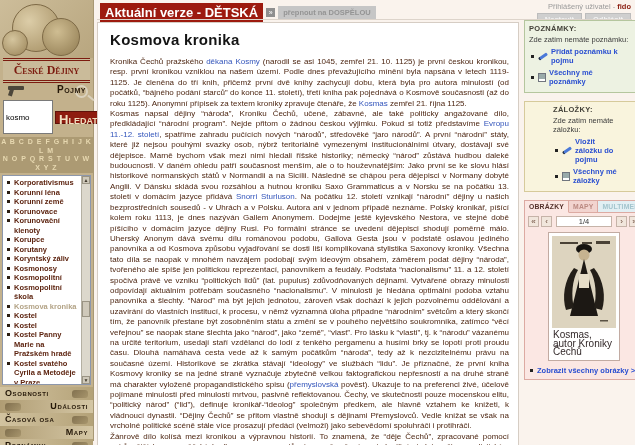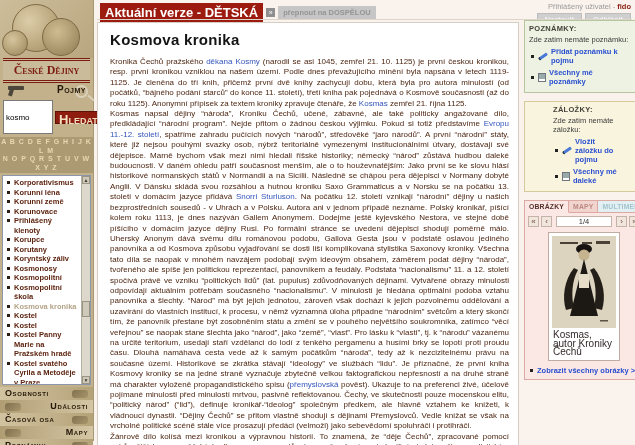--- a/index.html
+++ b/index.html
@@ -125,21 +125,21 @@
       <div class="term">
         <span class="blt"></span>
         <span class="tl">Korunní země</span>
       </div>
       <div class="term">
         <span class="blt"></span>
         <span class="tl">Korunovace</span>
       </div>
       <div class="term">
         <span class="blt"></span>
-        <span class="tl">Přihlášený klenoty</span>
+        <span class="tl">Korunovační klenoty</span>
       </div>
       <div class="term">
         <span class="blt"></span>
         <span class="tl">Korupce</span>
       </div>
       <div class="term">
         <span class="blt"></span>
         <span class="tl">Korutany</span>
       </div>
       <div class="term">
@@ -254,21 +254,21 @@
     <div class="boxempty">Zde zatím nemáte záložku:</div>
     <div>
         <div class="brow">
           <span class="blt2"></span>
           <span class="ic pencil"></span>
           <a class="blnk">Vložit záložku do pojmu</a>
         </div>
         <div class="brow">
           <span class="blt2"></span>
           <span class="ic pages"></span>
-          <a class="blnk">Všechny mé daleké</a>
+          <a class="blnk">Všechny mé záložky</a>
         </div>
       </div>
   </div>
   <div class="imgbox">
     <div class="tabs">
       <span class="tab active">OBRÁZKY</span>
       <span class="tab mapy">MAPY</span>
       <span class="tab multi">MULTIMEDIA</span>
     </div>
     <div class="pager">

